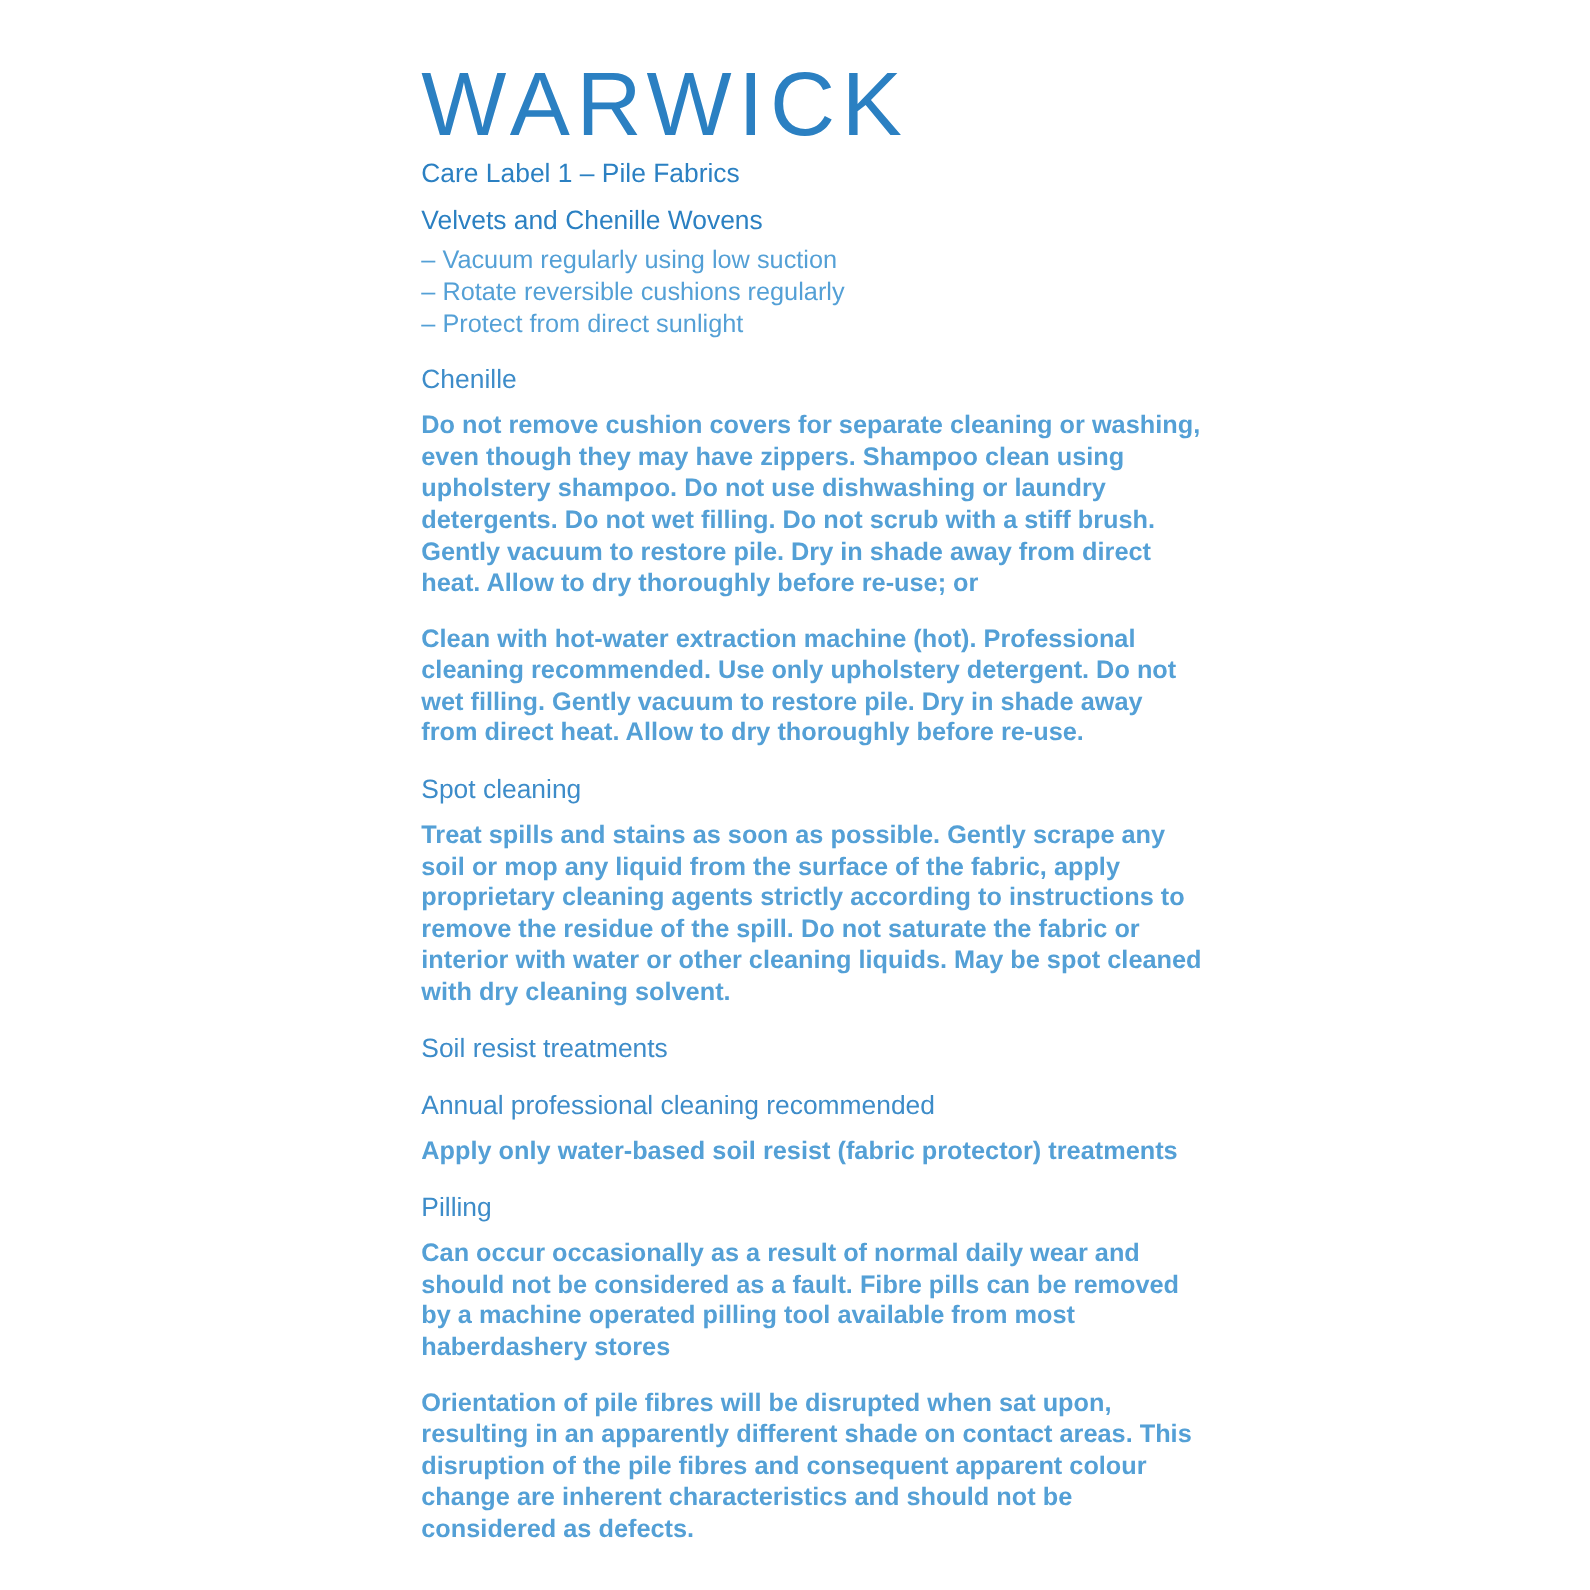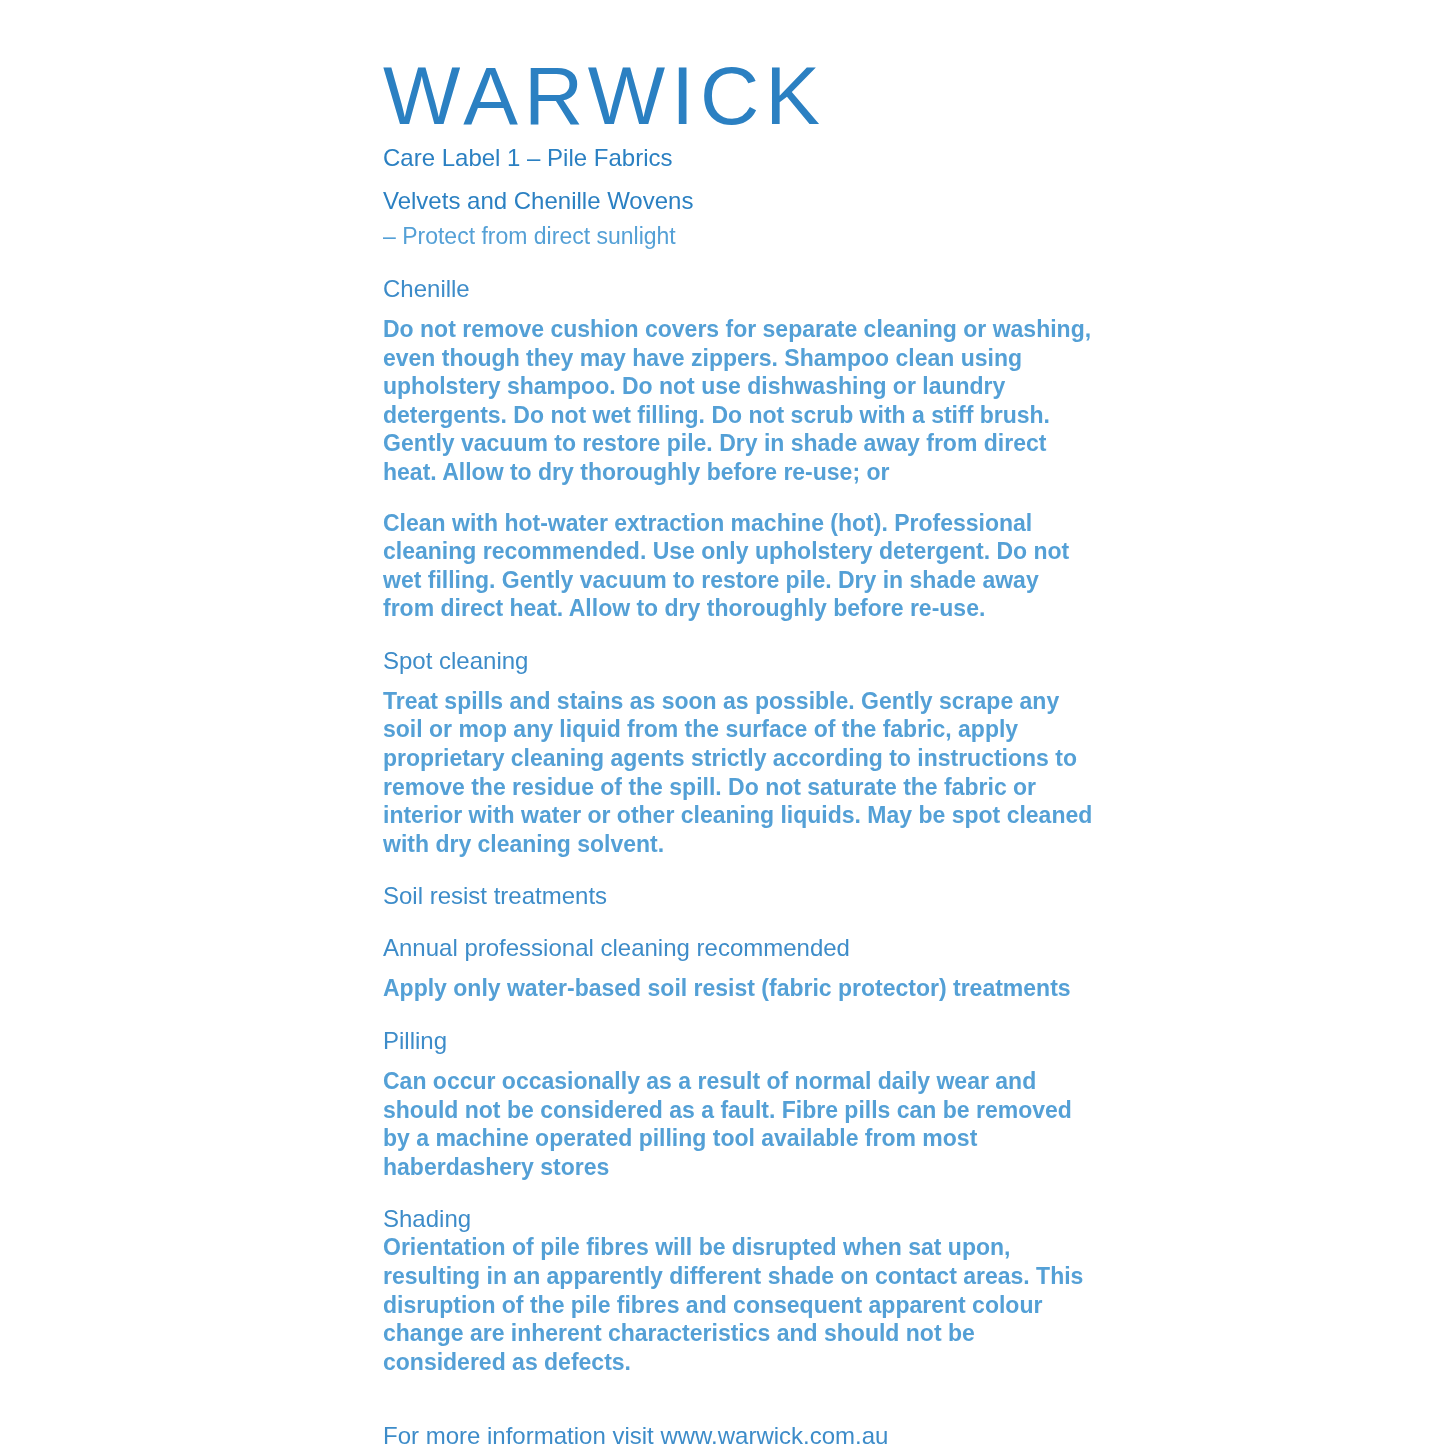--- a/index.html
+++ b/index.html
@@ -73,20 +73,22 @@
   <div class="content">
 
     <div class="brand">WARWICK</div>
 
     <div class="title-line">Care Label 1 – Pile Fabrics</div>
 
     <div class="title-line">Velvets and Chenille Wovens</div>
 
 
     <div class="list">
+      <div class="body-text">– Vacuum regularly using low suction</div>
+      <div class="body-text">– Rotate reversible cushions regularly</div>
       <div class="body-text">– Protect from direct sunlight</div>
     </div>
 
     <div class="heading">Chenille</div>
 
     <p class="body-text">Do not remove cushion covers for separate cleaning or washing, even though they may have zippers. Shampoo clean using upholstery shampoo. Do not use dishwashing or laundry detergents. Do not wet filling. Do not scrub with a stiff brush. Gently vacuum to restore pile. Dry in shade away from direct heat. Allow to dry thoroughly before re-use; or</p>
 
     <p class="body-text">Clean with hot-water extraction machine (hot). Professional cleaning recommended. Use only upholstery detergent. Do not wet filling. Gently vacuum to restore pile. Dry in shade away from direct heat. Allow to dry thoroughly before re-use.</p>
 
     <div class="heading">Spot cleaning</div>
@@ -96,20 +98,19 @@
     <div class="heading">Soil resist treatments</div>
 
     <div class="heading">Annual professional cleaning recommended</div>
 
     <p class="body-text">Apply only water-based soil resist (fabric protector) treatments</p>
 
     <div class="heading">Pilling</div>
 
     <p class="body-text">Can occur occasionally as a result of normal daily wear and should not be considered as a fault. Fibre pills can be removed by a machine operated pilling tool available from most haberdashery stores</p>
 
-    <div class="heading tight">Shading</div>
 
     <p class="body-text">Orientation of pile fibres will be disrupted when sat upon, resulting in an apparently different shade on contact areas. This disruption of the pile fibres and consequent apparent colour change are inherent characteristics and should not be considered as defects.</p>
 
     <div class="footer-note">For more information visit www.warwick.com.au</div>
 
   </div>
 </div>
 
 </body></html>

